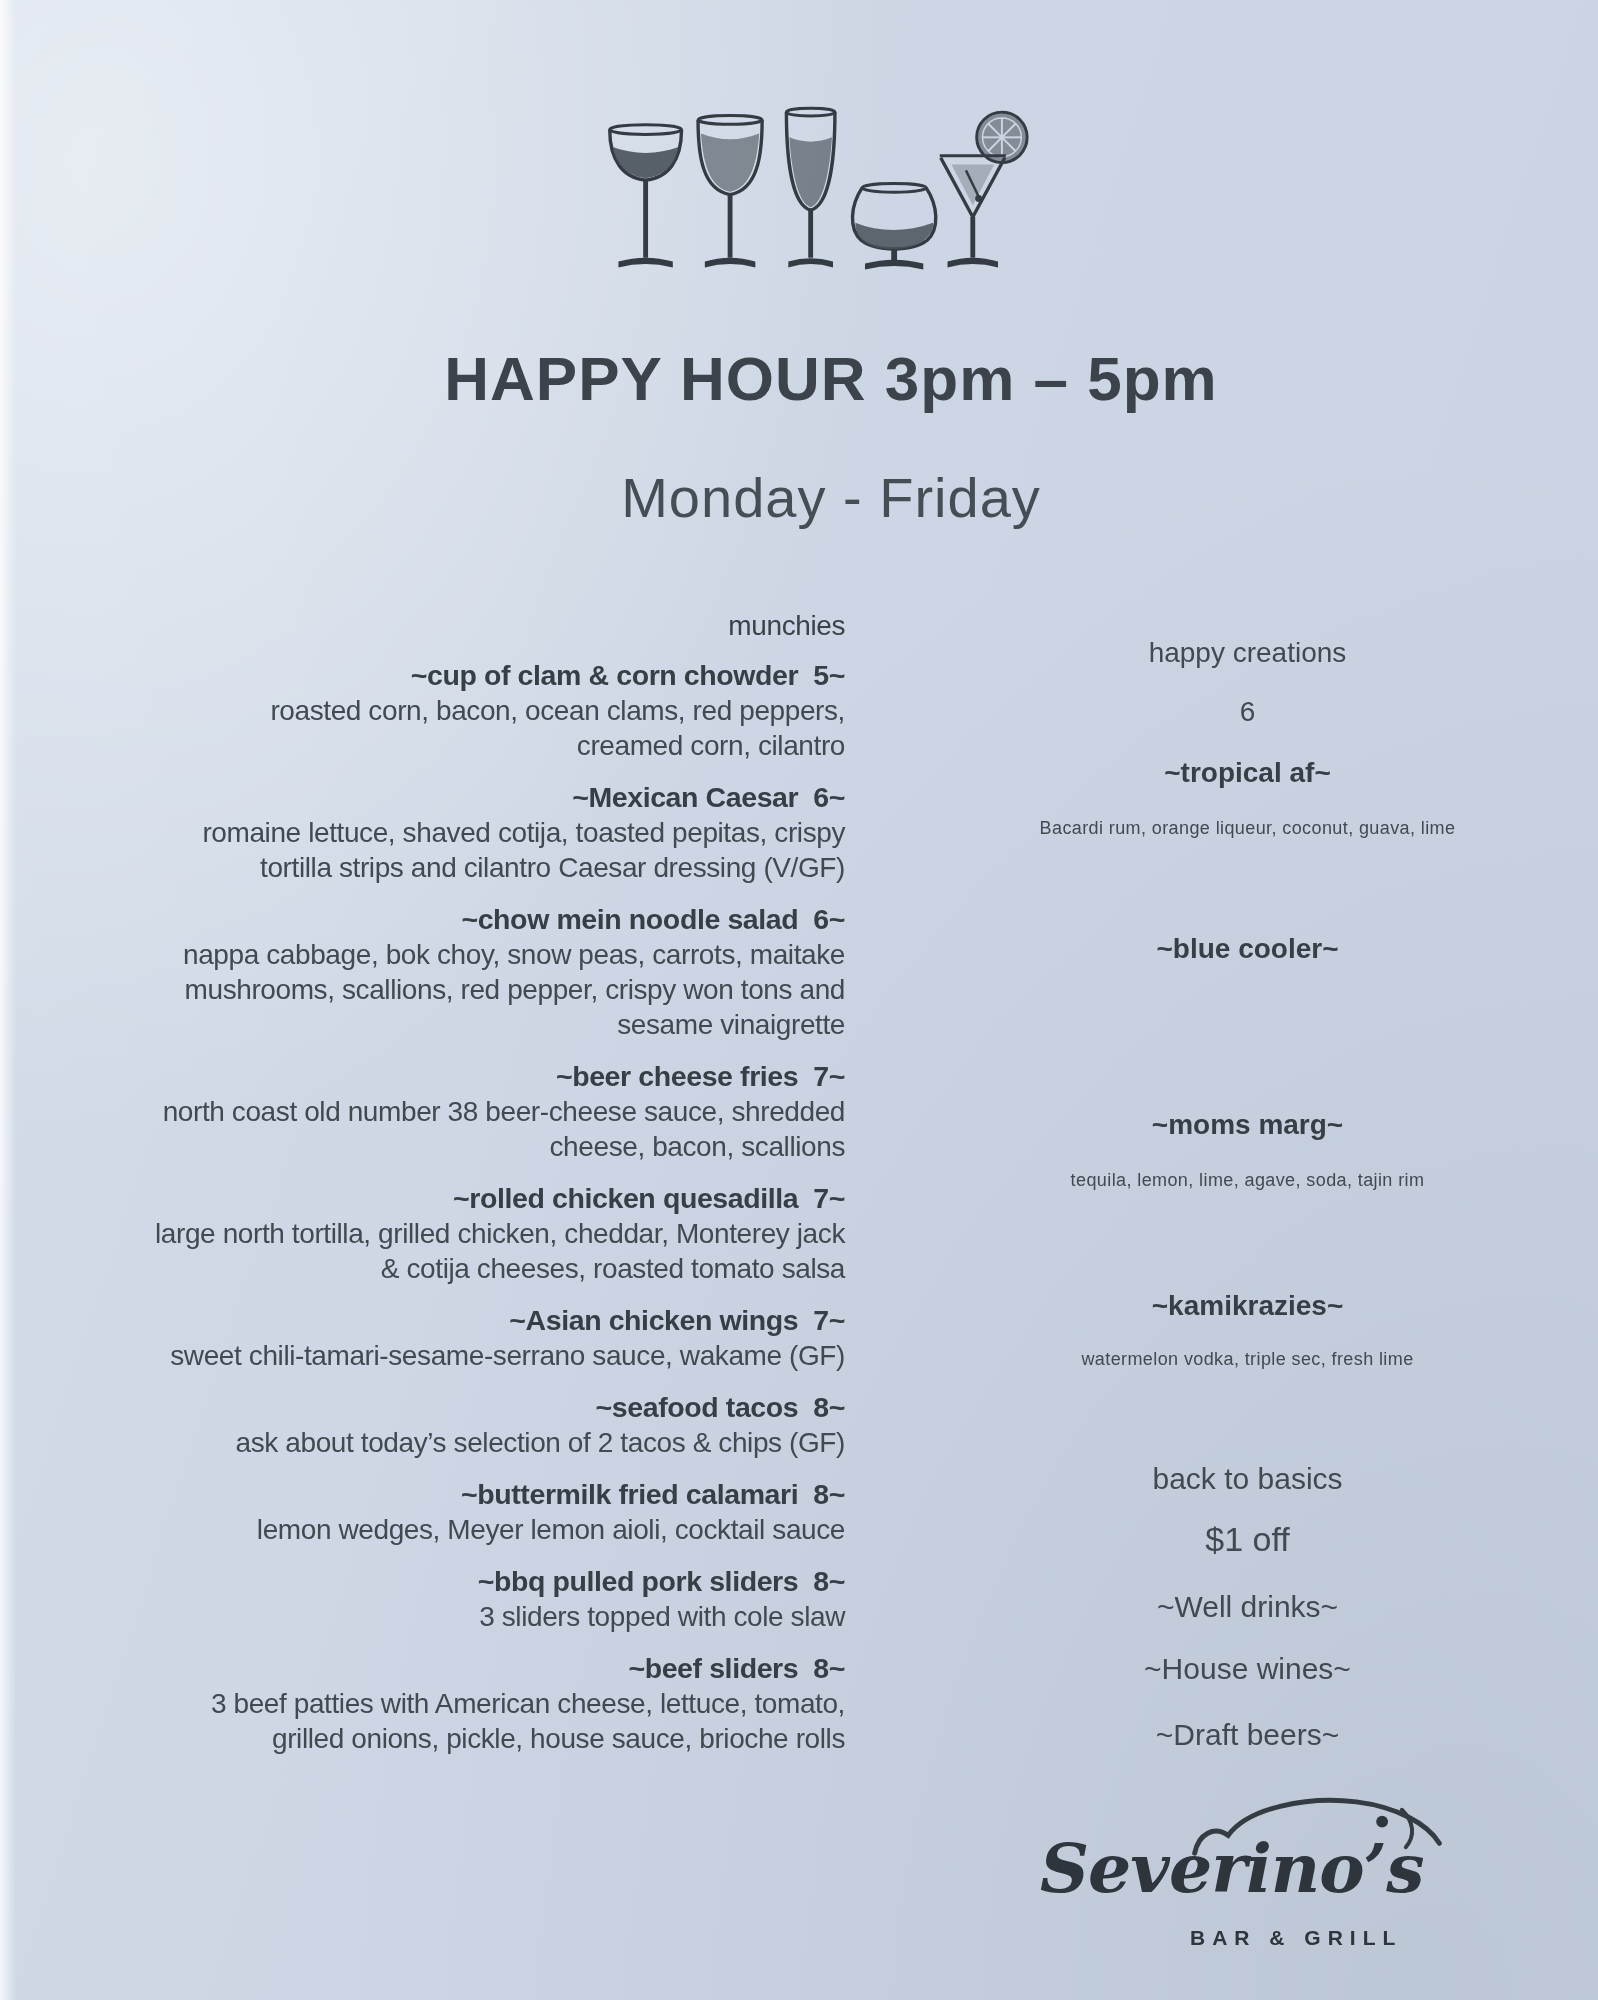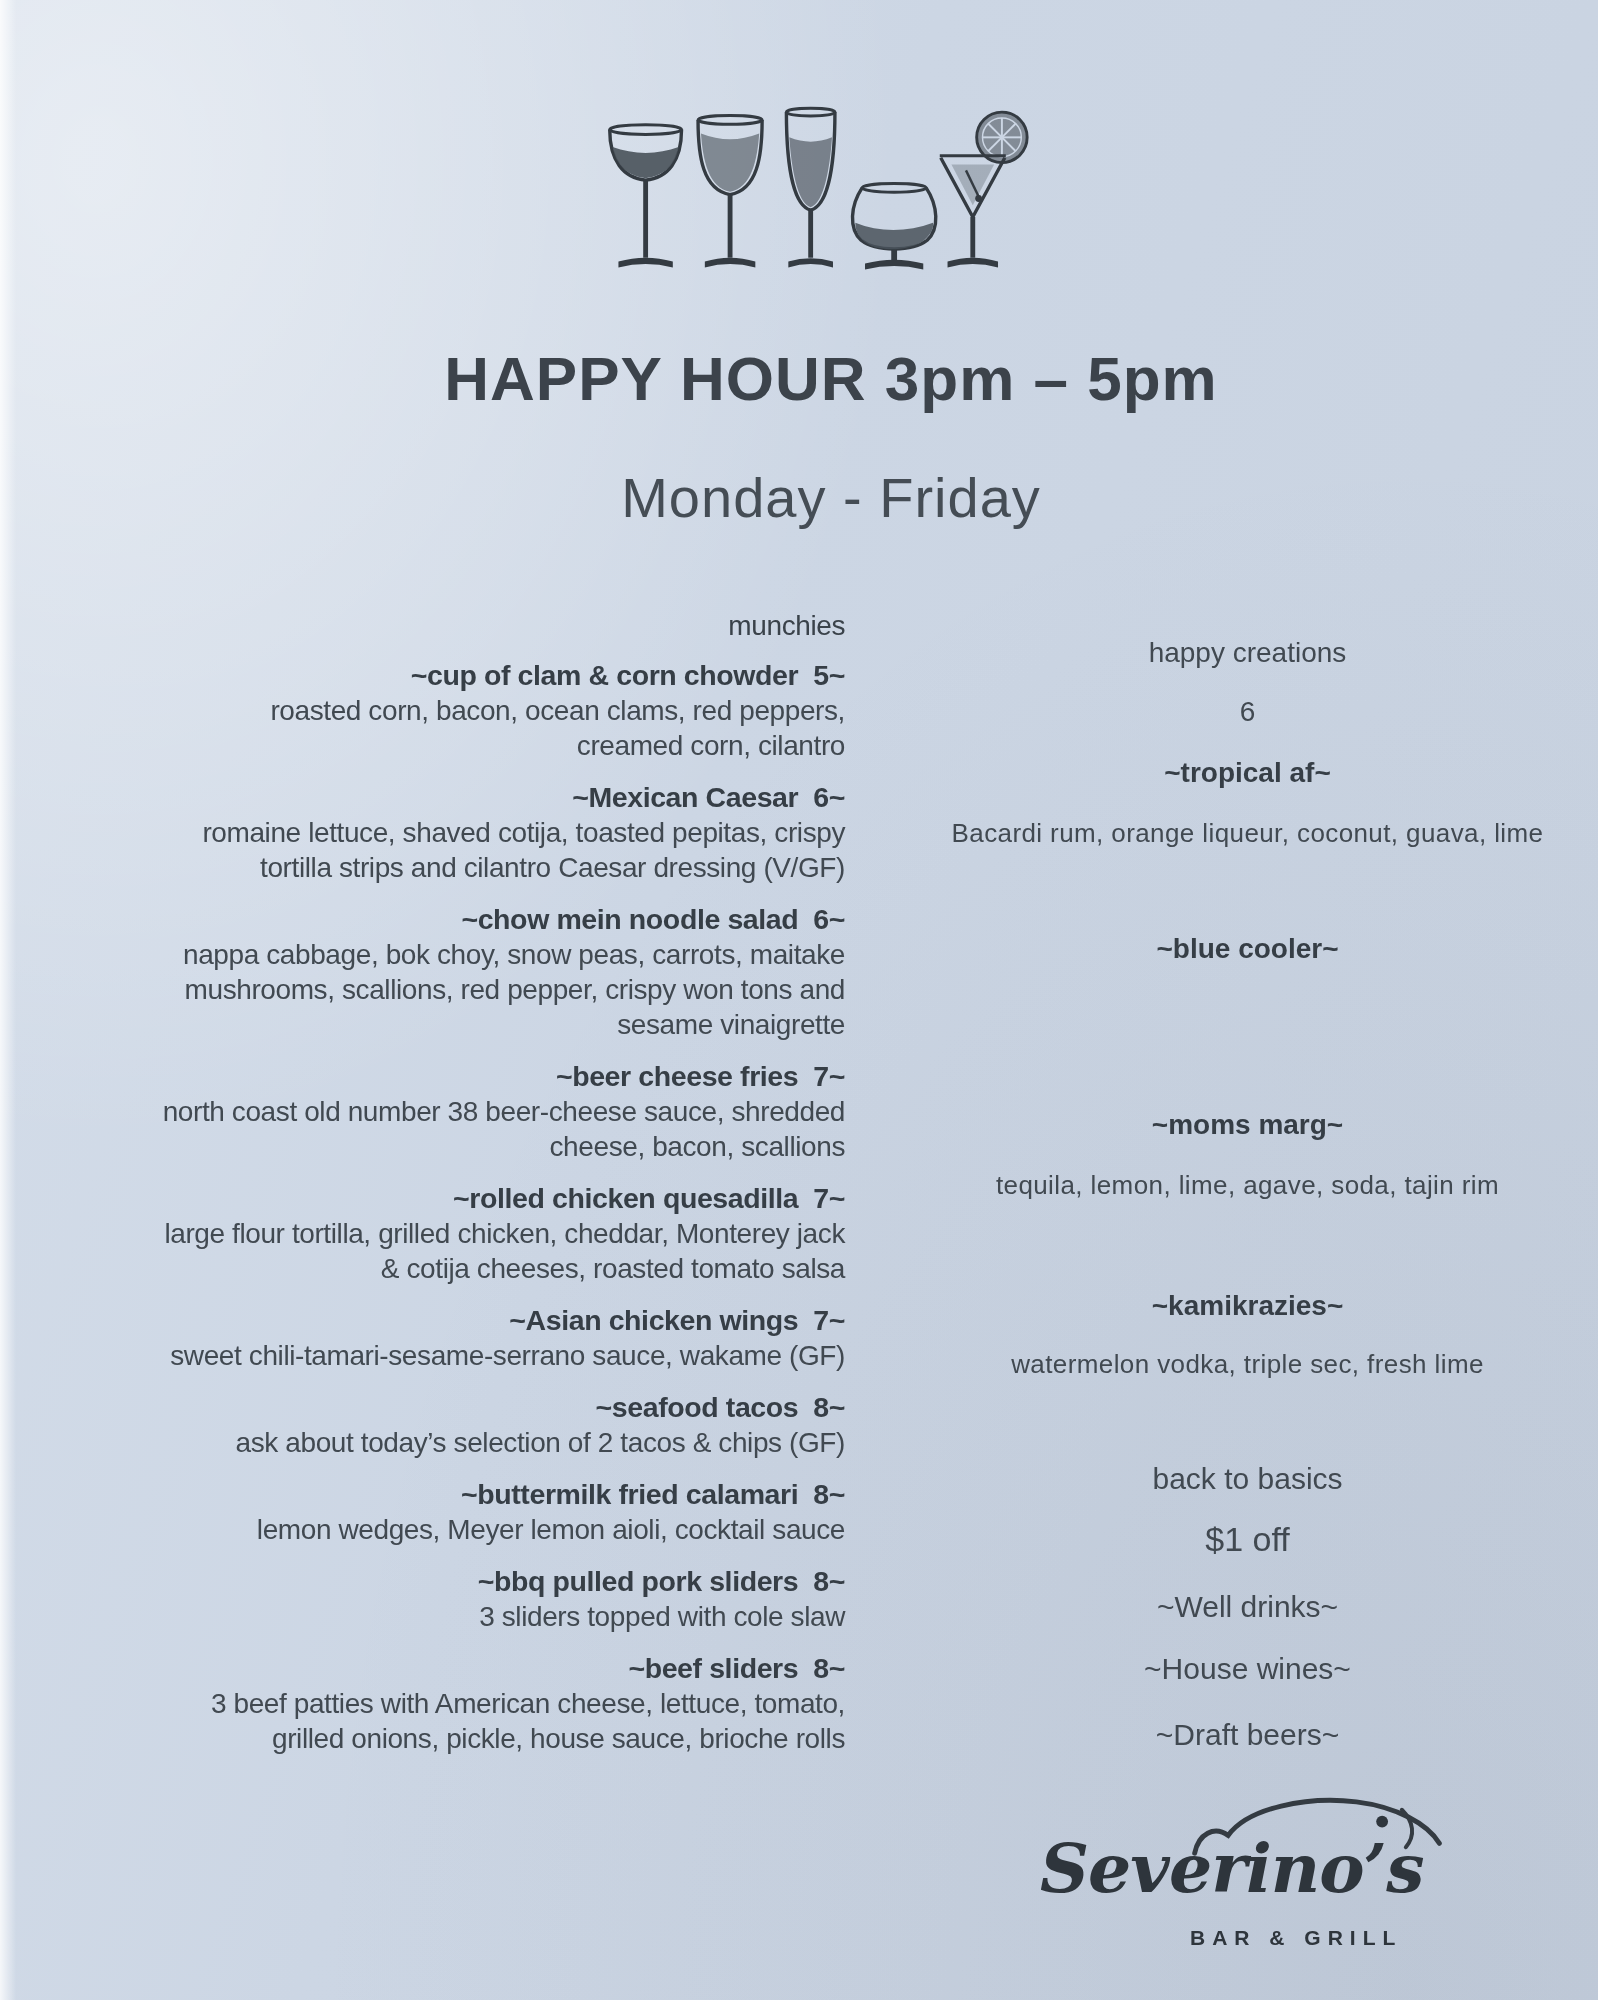--- a/index.html
+++ b/index.html
@@ -25,21 +25,21 @@
     font-size:28px;line-height:35px;letter-spacing:-0.4px;}
   .col-header{font-weight:400;margin-bottom:15px;white-space:nowrap;}
   .item{margin-bottom:17px;}
   .item-name{font-weight:700;font-size:28.5px;color:#363e46;white-space:nowrap;}
   .item-desc{color:#414951;white-space:nowrap;}
   
   .rc{position:absolute;left:925px;width:645px;text-align:center;white-space:nowrap;color:#414951;}
   .rc-header{top:637px;font-size:28px;}
   .rc-price{top:696px;font-size:28px;}
   .drink-name{font-size:28px;font-weight:700;color:#363e46;}
-  .drink-desc{font-size:26px;letter-spacing:.4px;}
+  .drink-desc{font-size:18px;letter-spacing:.4px;}
   .d0n{top:757px}.d0d{top:818px}
   .d1n{top:933px}.d1d{top:994px}
   .d2n{top:1109px}.d2d{top:1170px}
   .d3n{top:1290px}.d3d{top:1349px}
   .bb-h{top:1462px;font-size:30px;}
   .bb-deal{top:1520px;font-size:34px;}
   .bb-item{font-size:30px;}
   .bb0{top:1590px}.bb1{top:1652px}.bb2{top:1718px}
   
   .logo{position:absolute;left:1040px;top:1792px;width:440px;height:200px;color:#2e353c;}
@@ -138,21 +138,21 @@
     </div>
 
     <div class="item">
       <div class="item-name">~beer cheese fries&nbsp;&nbsp;7~</div>
       <div class="item-desc">north coast old number 38 beer-cheese sauce, shredded</div>
       <div class="item-desc">cheese, bacon, scallions</div>
     </div>
 
     <div class="item">
       <div class="item-name">~rolled chicken quesadilla&nbsp;&nbsp;7~</div>
-      <div class="item-desc">large flour tortilla, grilled chicken, cheddar, Monterey jack</div>
+      <div class="item-desc">large north tortilla, grilled chicken, cheddar, Monterey jack</div>
       <div class="item-desc">&amp; cotija cheeses, roasted tomato salsa</div>
     </div>
 
     <div class="item">
       <div class="item-name">~Asian chicken wings&nbsp;&nbsp;7~</div>
       <div class="item-desc">sweet chili-tamari-sesame-serrano sauce, wakame (GF)</div>
     </div>
 
     <div class="item">
       <div class="item-name">~seafood tacos&nbsp;&nbsp;8~</div>

